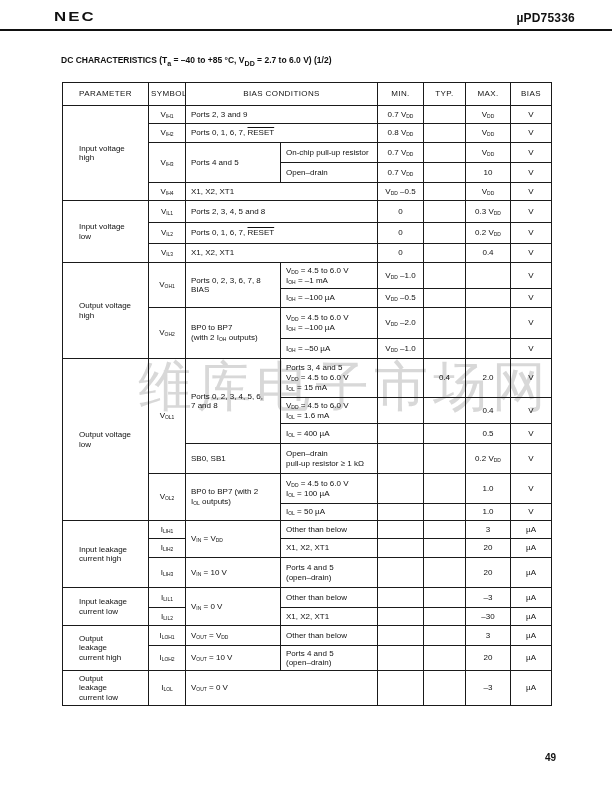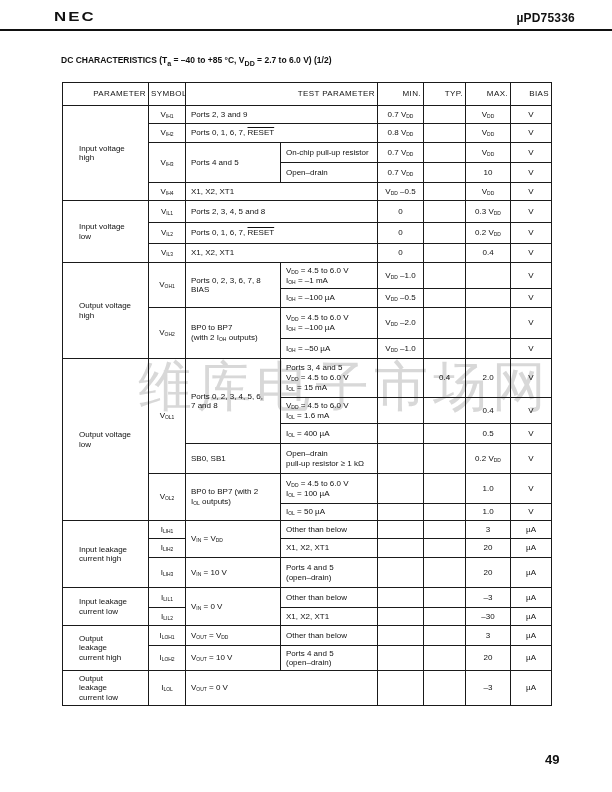--- a/index.html
+++ b/index.html
@@ -35,30 +35,30 @@
   table.dc{
     position:absolute;left:62px;top:82px;width:489px;z-index:1;
     border-collapse:collapse;table-layout:fixed;background:transparent;
   }
   .dc th,.dc td{
     border:1px solid #1a1a1a;
     font-size:8px;line-height:1.18;
     vertical-align:middle;padding:1px 2px;
     background:transparent;overflow:hidden;
   }
-  .dc th{height:20px;font-weight:normal;letter-spacing:0.4px;text-align:right}
+  .dc th{height:20px;font-weight:normal;letter-spacing:0.4px;text-align:center}
   .dc td.p{text-align:left;padding:2px 16px}
   .dc td.s{text-align:center}
   .dc td.c{text-align:left;padding:2px 5px}
   .dc td.v,.dc td.u{text-align:center}
   .dc sub{font-size:0.62em;vertical-align:-0.22em;letter-spacing:0}
   .ovl{text-decoration:overline}
   .pageno{
     position:absolute;left:545px;top:752px;
-    font-size:13px;font-weight:bold;
+    font-size:10px;font-weight:bold;
   }
 </style>
 </head>
 <body>
 
 <div class="brand">NEC</div>
 <div class="part">µPD75336</div>
 <div class="rule"></div>
 
 <div class="title">DC CHARACTERISTICS (T<sub>a</sub> = –40 to +85 °C, V<sub>DD</sub> = 2.7 to 6.0 V) (1/2)</div>
@@ -73,21 +73,21 @@
       <col style="width:97px">
     <col style="width:46px">
       <col style="width:42px">
       <col style="width:45px">
       <col style="width:41px">
   </colgroup>
   <thead>
     <tr>
       <th>PARAMETER</th>
       <th>SYMBOL</th>
-      <th colspan="2">TEST PARAMETER</th>
+      <th colspan="2">BIAS CONDITIONS</th>
       <th>MIN.</th>
       <th>TYP.</th>
       <th>MAX.</th>
       <th>BIAS</th>
     </tr>
   </thead>
   <tbody>
       <tr style="height: 18px;">
         <td rowspan="5" class="p">Input voltage high</td>
         <td class="s">V<sub>IH1</sub></td>

